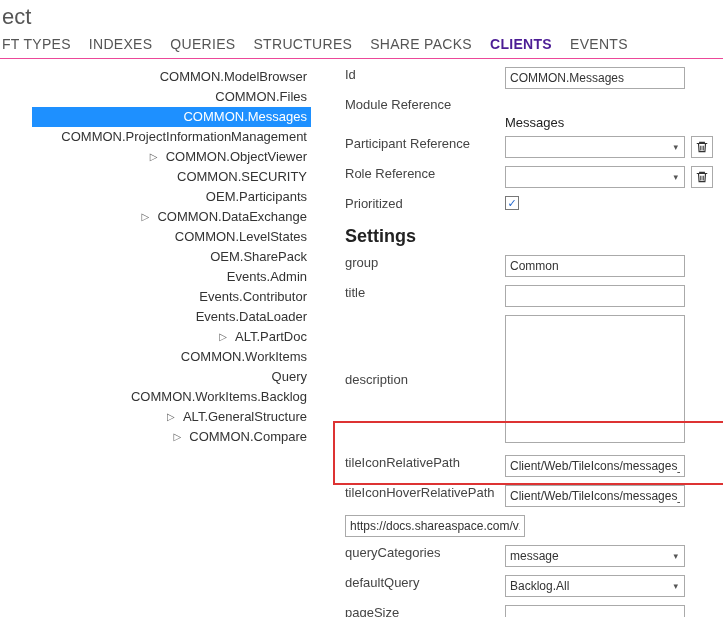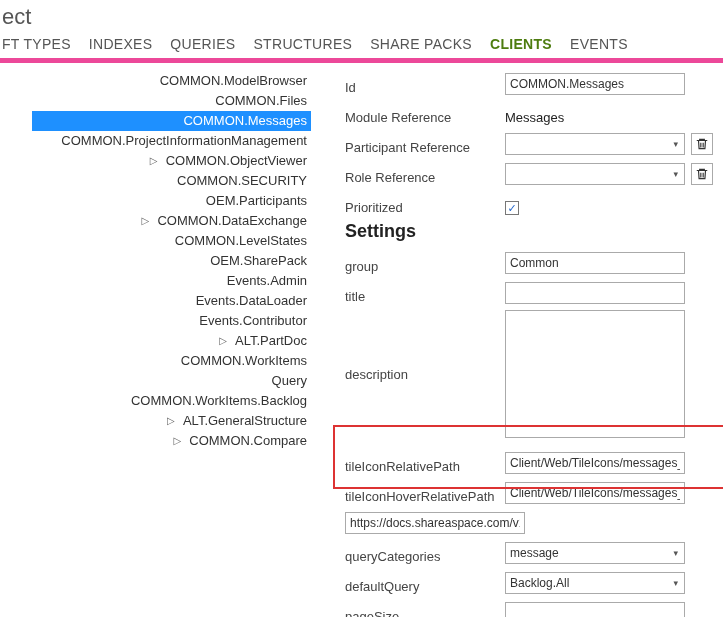--- a/index.html
+++ b/index.html
@@ -20,26 +20,26 @@
   .title-partial {
     font-size: 22px;
     color: #555;
     padding-left: 2px;
     font-weight: 300;
   }
   .tabs {
     display: flex;
     gap: 18px;
     padding: 6px 0 6px 2px;
-    border-bottom: 5px solid #ec4899;
+    border-bottom: 1px solid #ec4899;
     color: #555;
     font-size: 14px;
   }
   .tab { cursor: pointer; letter-spacing: 0.3px; }
-  .tab.active { color: #4d7c0f; font-weight: 700; }
+  .tab.active { color: #4c1d95; font-weight: 700; }
 
   .main {
     display: flex;
     height: calc(617px - 60px);
   }
   .tree {
     width: 320px;
     padding: 8px 4px 8px 8px;
     overflow: auto;
   }
@@ -66,31 +66,31 @@
   .tree-item .spacer { width: 12px; }
 
   .form {
     flex: 1;
     padding: 8px 10px 8px 30px;
     overflow: visible;
     position: relative;
   }
   .row {
     display: flex;
-    align-items: flex-end;
+    align-items: flex-start;
     margin-bottom: 6px;
     min-height: 24px;
   }
   .row.tall { align-items: center; }
   .label {
     width: 160px;
     color: #444;
     font-size: 13px;
   }
-  .value-plain { color: #222; }
+  .value-plain { color: #222; margin-top: 18px; }
   .input {
     width: 180px;
     height: 22px;
     border: 1px solid #aaa;
     padding: 2px 4px;
     font-size: 12px;
     color: #333;
     background: #fff;
   }
   .dropdown {
@@ -214,25 +214,25 @@
       <div class="tree-item">
           <span class="spacer"></span>
           <span>OEM.SharePack</span>
         </div>
       <div class="tree-item">
           <span class="spacer"></span>
           <span>Events.Admin</span>
         </div>
       <div class="tree-item">
           <span class="spacer"></span>
+          <span>Events.Contributor</span>
+        </div>
+      <div class="tree-item">
+          <span class="spacer"></span>
           <span>Events.DataLoader</span>
-        </div>
-      <div class="tree-item">
-          <span class="spacer"></span>
-          <span>Events.Contributor</span>
         </div>
       <div class="tree-item">
           <span class="expander">▷</span>
           <span>ALT.PartDoc</span>
         </div>
       <div class="tree-item">
           <span class="spacer"></span>
           <span>COMMON.WorkItems</span>
         </div>
       <div class="tree-item">

